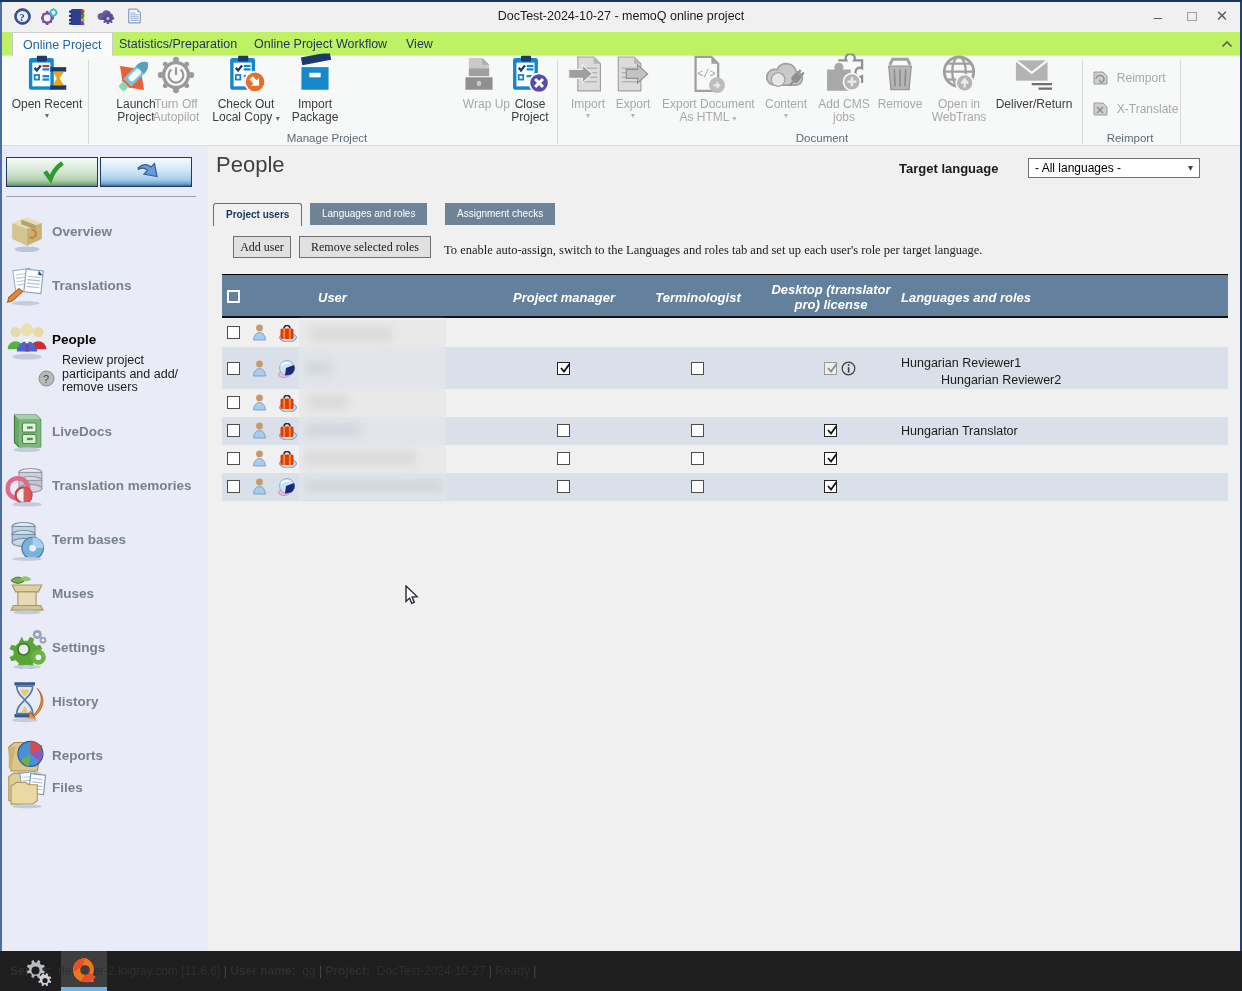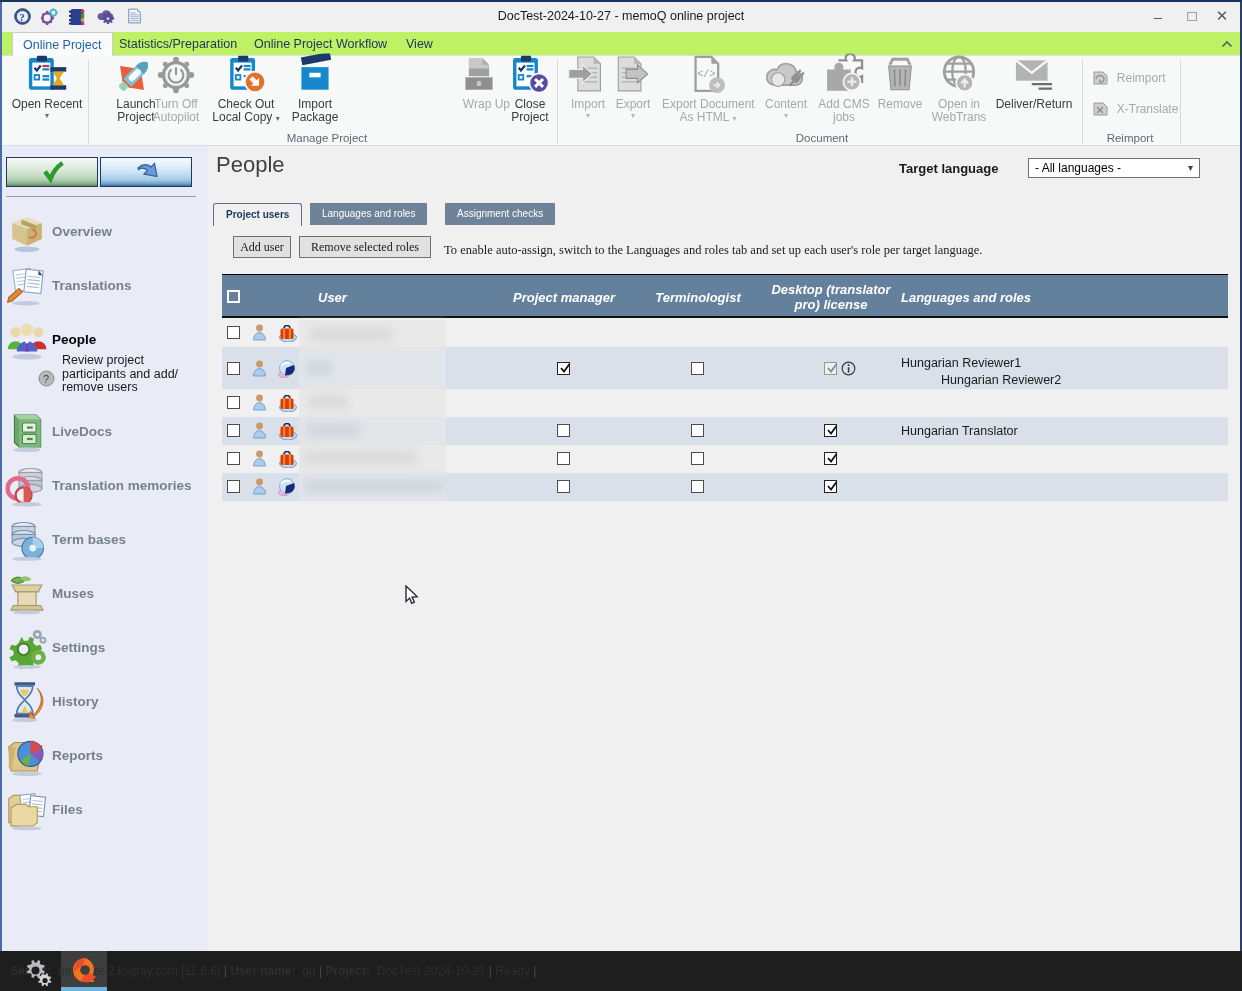--- a/index.html
+++ b/index.html
@@ -560,21 +560,21 @@
     <path d="M3 12 l5-4 h8 l2 3 h14 l-4 22 H5 z" fill="#dcc788" stroke="#a8904e"></path>
     <path d="M3 12 v18 l2 3 4-21 z" fill="#cdb272"></path>
     <circle cx="22" cy="18" r="11" fill="#4a90d9" stroke="#2a5a9a"></circle>
     <path d="M22 7 a11 11 0 0 1 10 7 l-10 4 z" fill="#d94a4a"></path>
     <path d="M32 14 a11 11 0 0 1 -2 11 l-8-7 z" fill="#8a5ab8"></path>
     <path d="M13.5 24 a11 11 0 0 0 7 4.8 l1.5-10.8 z" fill="#6ab04e"></path>
     <ellipse cx="19" cy="35.5" rx="13" ry="2" fill="#c3cbdd"></ellipse>
   </svg>
         <span class="lbl">Reports</span>
       </div>
-  <div class="sideitem" style="top:641px;">
+  <div class="sideitem" style="top:619px;">
         <svg width="38" height="38" viewBox="0 0 38 38">
     <path d="M3 10 l4-3 h7 l2 2 h6 v22 H3 z" fill="#e2cf96" stroke="#b09a5e"></path>
     <g transform="rotate(-6 22 18)">
             <rect x="14" y="6" width="13" height="17" fill="#fff" stroke="#8aa3c0"></rect>
             <g stroke="#b9cade">
               <line x1="16" y1="10" x2="25" y2="10"></line>
               <line x1="16" y1="13" x2="25" y2="13"></line>
               <line x1="16" y1="16" x2="25" y2="16"></line>
               <line x1="16" y1="19" x2="25" y2="19"></line>
             </g>

